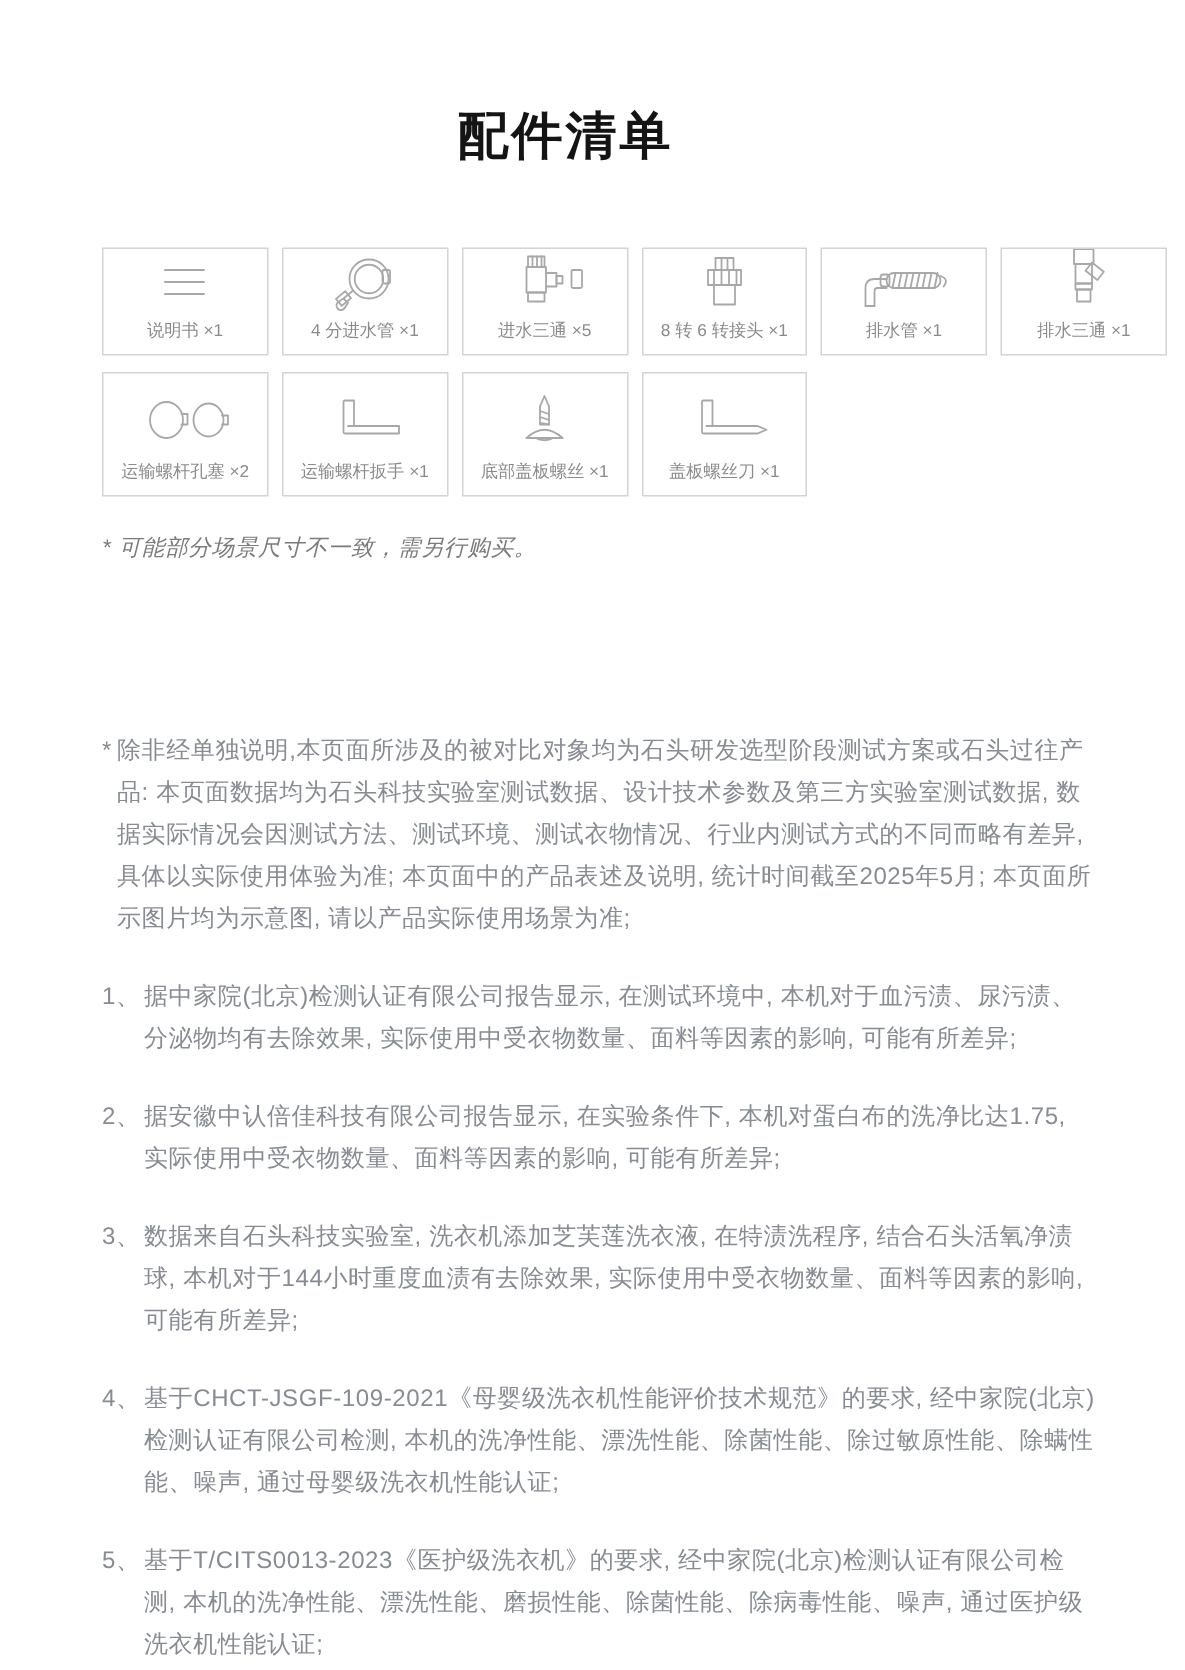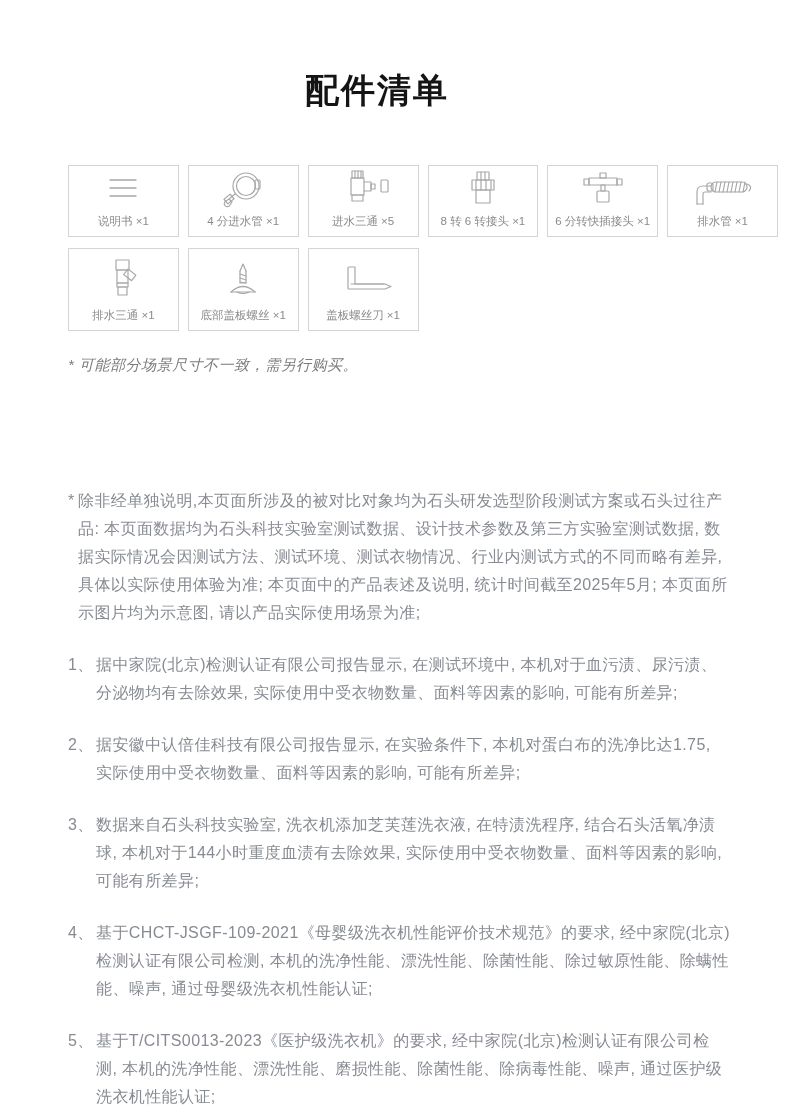--- a/index.html
+++ b/index.html
@@ -121,33 +121,20 @@
     <line x1="25" y1="14" x2="25" y2="24"></line>
             <line x1="30" y1="14" x2="30" y2="24"></line>
             <line x1="35" y1="14" x2="35" y2="24"></line>
             <line x1="40" y1="14" x2="40" y2="24"></line>
     <rect x="25" y="24" width="14" height="13"></rect>
   </svg>
         </div>
     <div class="label">8 转 6 转接头 ×1</div>
   </div>
 
-  <div class="box">
-    <div class="icon">
-          <svg width="64" height="44" viewBox="0 0 64 44" fill="none" stroke="#a8a8a8" stroke-width="1.2" stroke-linecap="round" stroke-linejoin="round">
-    <rect x="29" y="7" width="6" height="5"></rect>
-    <rect x="18" y="12" width="28" height="7"></rect>
-    <rect x="13" y="13" width="5" height="6"></rect>
-            <rect x="46" y="13" width="5" height="6"></rect>
-    <rect x="30" y="19" width="4" height="6"></rect>
-    <rect x="26" y="25" width="12" height="11" rx="1"></rect>
-  </svg>
-        </div>
-    <div class="label">6 分转快插接头 ×1</div>
-  </div>
 
 
   <div class="box">
     <div class="icon">
           <svg width="72" height="48" viewBox="0 0 72 48" fill="none" stroke="#a8a8a8" stroke-width="1.2" stroke-linecap="round" stroke-linejoin="round">
     <path d="M10 42 V30 q0 -6 6 -6 h8"></path>
     <path d="M16 42 V32 q0 -2 2 -2 h6"></path>
     <line x1="10" y1="42" x2="16" y2="42"></line>
     <rect x="24" y="20" width="36" height="10" rx="5"></rect>
     <rect x="20" y="21" width="6" height="8" rx="2"></rect>
@@ -164,21 +151,41 @@
     <rect x="25" y="4" width="13" height="10"></rect>
     <rect x="26" y="14" width="11" height="13"></rect>
     <rect x="37" y="13" width="10" height="7" transform="rotate(38 37 13)"></rect>
     <rect x="26" y="27" width="11" height="4"></rect>
     <rect x="27" y="31" width="9" height="8"></rect>
   </svg>
         </div>
     <div class="label">排水三通 ×1</div>
   </div>
 
-
+  <div class="box">
+    <div class="icon">
+          <svg width="72" height="44" viewBox="0 0 72 44" fill="none" stroke="#a8a8a8" stroke-width="1.2" stroke-linecap="round" stroke-linejoin="round">
+    <ellipse cx="24" cy="21" rx="11" ry="12"></ellipse>
+    <path d="M34 17 h4 v7 h-4"></path>
+    <ellipse cx="52" cy="21" rx="10" ry="11"></ellipse>
+    <path d="M61 18 h4 v6 h-4"></path>
+  </svg>
+        </div>
+    <div class="label">运输螺杆孔塞 ×2</div>
+  </div>
+
+  <div class="box">
+    <div class="icon">
+          <svg width="72" height="44" viewBox="0 0 72 44" fill="none" stroke="#a8a8a8" stroke-width="1.2" stroke-linecap="round" stroke-linejoin="round">
+    <path d="M23 8 h6 v17 h30 v5 H23 q-1 0 -1 -1 V9 q0 -1 1 -1 z"></path>
+    <path d="M25 25 h32"></path>
+  </svg>
+        </div>
+    <div class="label">运输螺杆扳手 ×1</div>
+  </div>
 
   <div class="box">
     <div class="icon">
           <svg width="64" height="44" viewBox="0 0 64 44" fill="none" stroke="#a8a8a8" stroke-width="1.2" stroke-linecap="round" stroke-linejoin="round">
     <path d="M29 12 L32 5 L35 12"></path>
     <path d="M29 12 v12 h6 V12"></path>
     <path d="M29 15 l6 2 M29 19 l6 2 M29 23 l6 1"></path>
     <path d="M20 33 Q32 22 44 33"></path>
     <path d="M20 33 h24"></path>
     <path d="M26 33 q6 3 12 0"></path>

